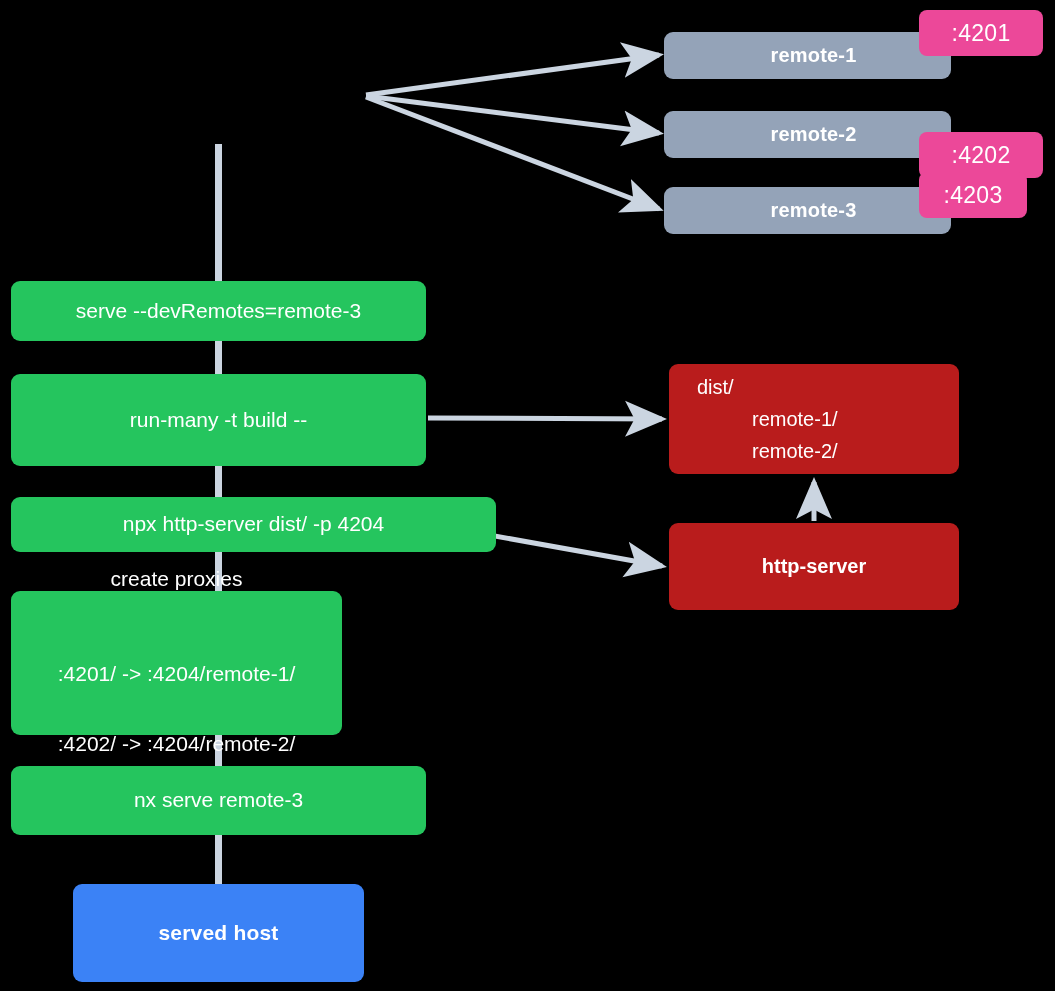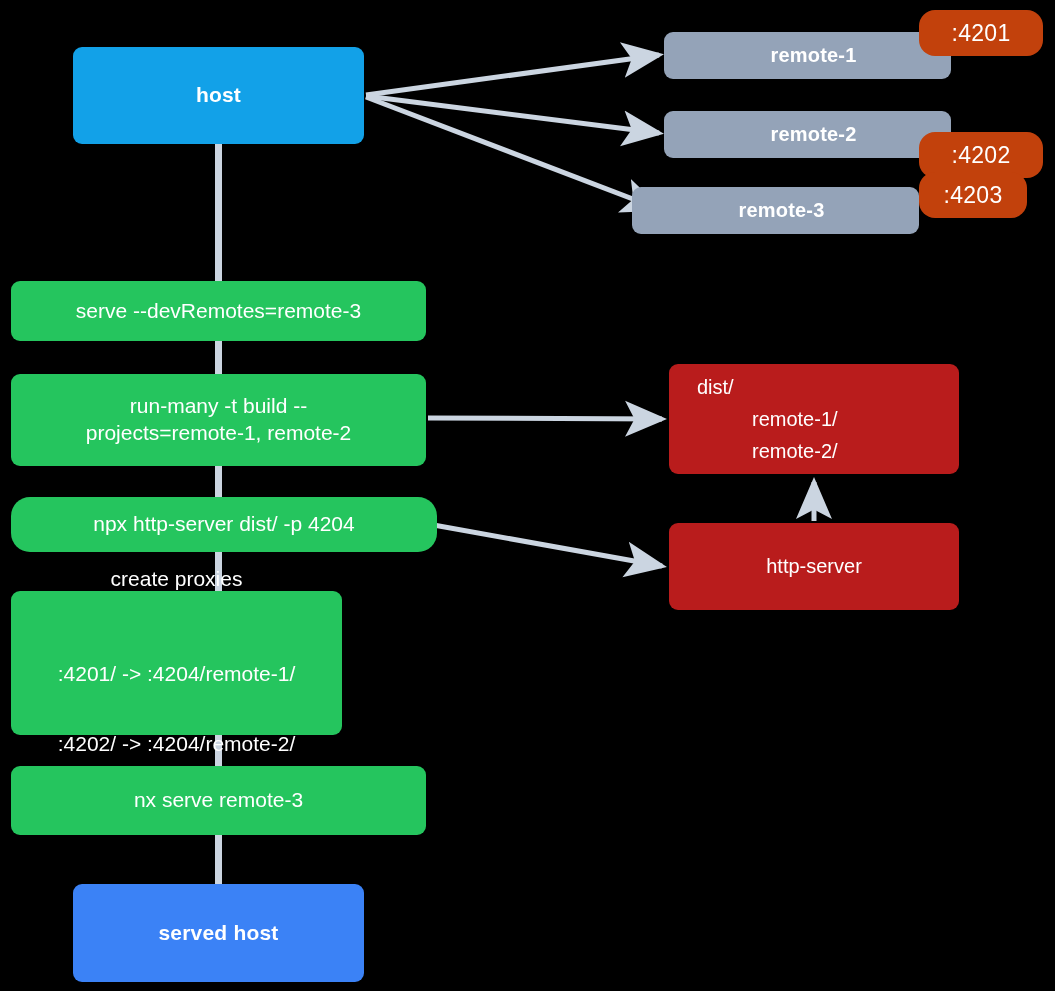--- a/index.html
+++ b/index.html
@@ -59,34 +59,34 @@
     z-index: 2;
     padding-left: 12px;
   }
   .node-gray {
     background: #b91c1c;
     font-size: 20px;
     font-weight: normal;
     z-index: 2;
   }
   .node-gray.bold {
-    font-weight: normal;
+    font-weight: bold;
   }
   .node-green {
     background: #25c55e;
     font-size: 21px;
     font-weight: normal;
     justify-content: center;
   }
   .badge {
     position: absolute;
     box-sizing: border-box;
-    background: #c2410c;
+    background: #ec4899;
     color: #ffffff;
-    border-radius: 16px;
+    border-radius: 8px;
     font-size: 23px;
     font-weight: normal;
     display: flex;
     align-items: center;
     justify-content: center;
     z-index: 5;
     letter-spacing: .3px;
   }
   .dist-inner {
     text-align: left;
@@ -133,39 +133,36 @@
 
     <line x1="366" y1="95" x2="659" y2="55" stroke="#cbd5e1" stroke-width="5" marker-end="url(#ah)"></line>
     <line x1="366" y1="96" x2="659" y2="133" stroke="#cbd5e1" stroke-width="5" marker-end="url(#ah)"></line>
     <line x1="366" y1="97" x2="659" y2="209" stroke="#cbd5e1" stroke-width="5" marker-end="url(#ah)"></line>
 
     <line x1="428" y1="418" x2="662" y2="419" stroke="#cbd5e1" stroke-width="5" marker-end="url(#ah)"></line>
     <line x1="428" y1="524" x2="662" y2="566" stroke="#cbd5e1" stroke-width="5" marker-end="url(#ah)"></line>
     <line x1="814" y1="521" x2="814" y2="482" stroke="#cbd5e1" stroke-width="5" marker-end="url(#ah)"></line>
   </svg>
 
-  <div class="node node-host" style="left:73px; top:47px; width:291px; height:97px;">
-    <span>host</span>
-  </div>
 
   <div class="node node-remote" style="left:664px; top:32px; width:287px; height:47px;">
     <span>remote-1</span>
   </div>
   <div class="badge" style="left:919px; top:10px; width:124px; height:46px;">
     <span>:4201</span>
   </div>
 
   <div class="node node-remote" style="left:664px; top:111px; width:287px; height:47px;">
     <span>remote-2</span>
   </div>
   <div class="badge" style="left:919px; top:96px; width:124px; height:46px;margin-top:36px;">
     <span>:4202</span>
   </div>
 
-  <div class="node node-remote" style="left:632px; top:187px; width:287px; height:47px;">
+  <div class="node node-remote" style="left:664px; top:187px; width:287px; height:47px;">
     <span>remote-3</span>
   </div>
   <div class="badge" style="left:919px; top:172px; width:108px; height:46px;">
     <span>:4203</span>
   </div>
 
   <div class="node node-gray" style="left:669px; top:364px; width:290px; height:110px;">
     <div class="dist-inner">
       <span>dist/</span>
       <span class="dist-indent">remote-1/</span>
@@ -176,24 +173,23 @@
   <div class="node node-gray bold" style="left:669px; top:523px; width:290px; height:87px;">
     <span>http-server</span>
   </div>
 
   <div class="node node-green" style="left:11px; top:281px; width:415px; height:60px;">
     <span>serve --devRemotes=remote-3</span>
   </div>
 
   <div class="node node-green" style="left:11px; top:374px; width:415px; height:92px;">
     <span class="cmd-line">run-many -t build --</span>
-    <span class="cmd-line">projects=remote-1, remote-2</span>
-  </div>
-
-  <div class="node node-green" style="left:11px; top:497px; width:426px; height:55px;border-radius:19px;">
+  </div>
+
+  <div class="node node-green" style="left:11px; top:497px; width:485px; height:55px;">
     <span>npx http-server dist/ -p 4204</span>
   </div>
 
   <div class="node node-green" style="left:11px; top:591px; width:331px; height:144px;gap:40px;">
     <span class="proxy-title">create proxies</span>
     <span class="proxy-line">:4201/ -&gt; :4204/remote-1/</span>
     <span class="proxy-line">:4202/ -&gt; :4204/remote-2/</span>
   </div>
 
   <div class="node node-green" style="left:11px; top:766px; width:415px; height:69px;">

